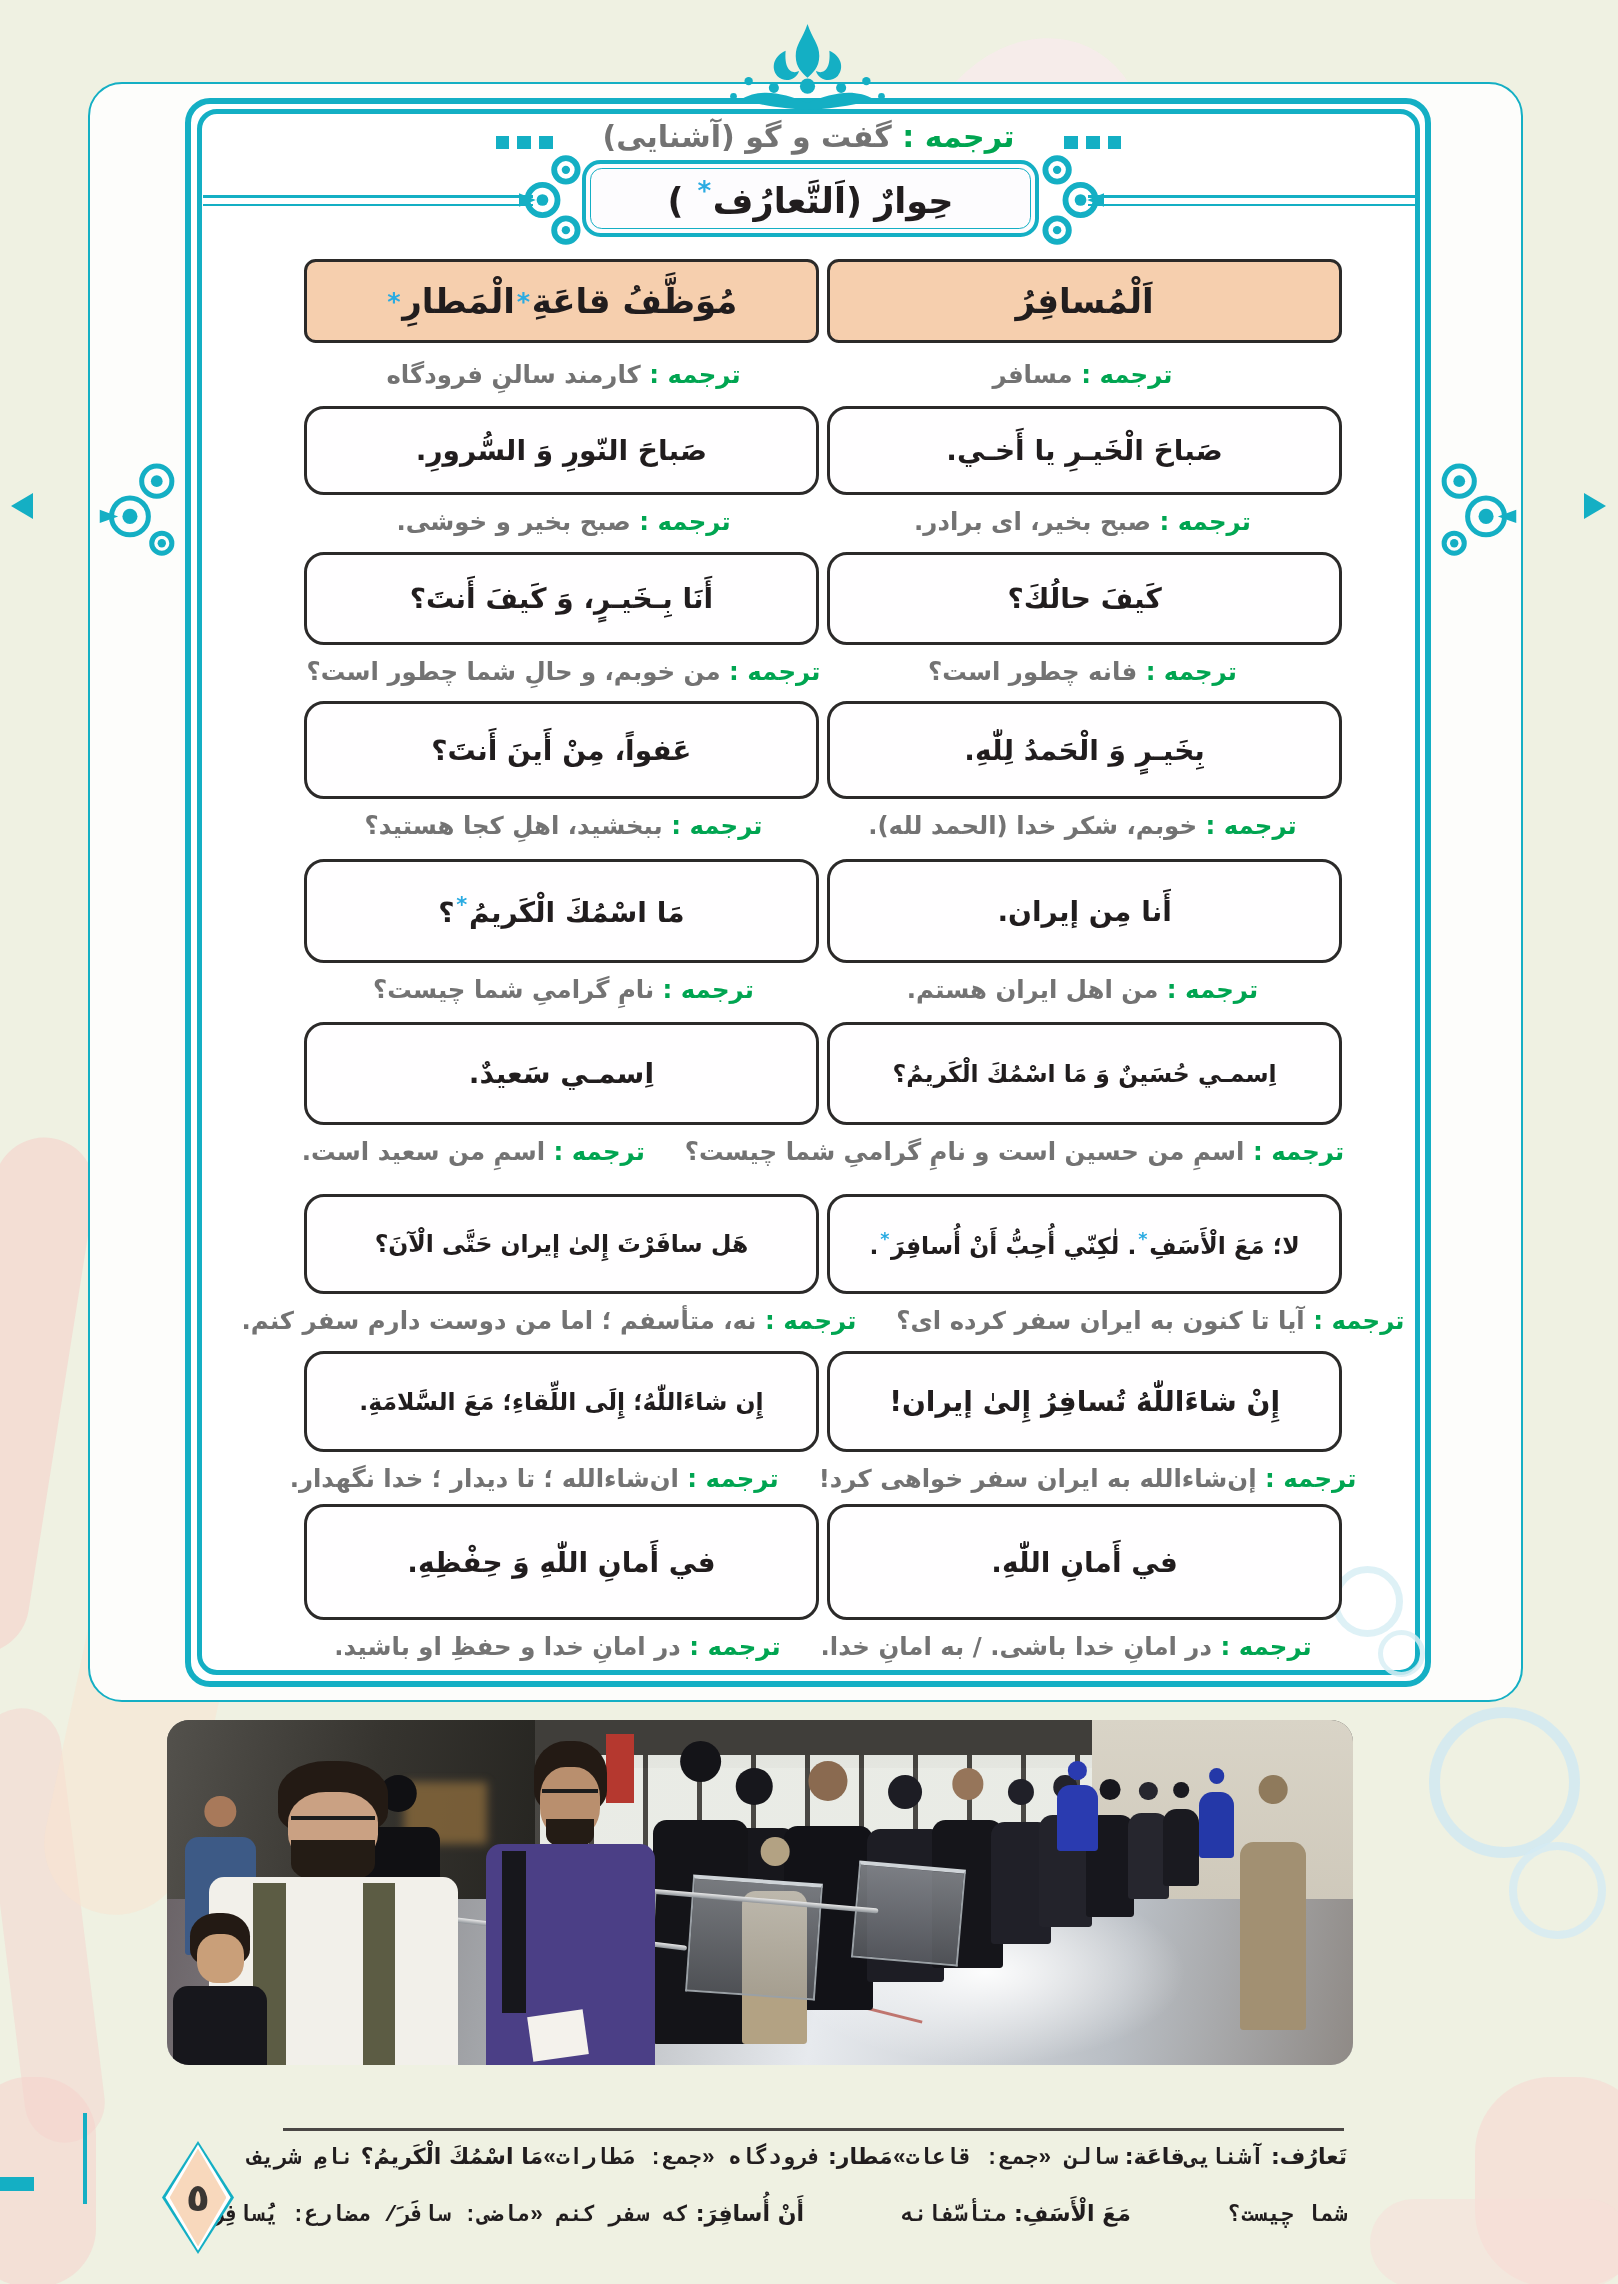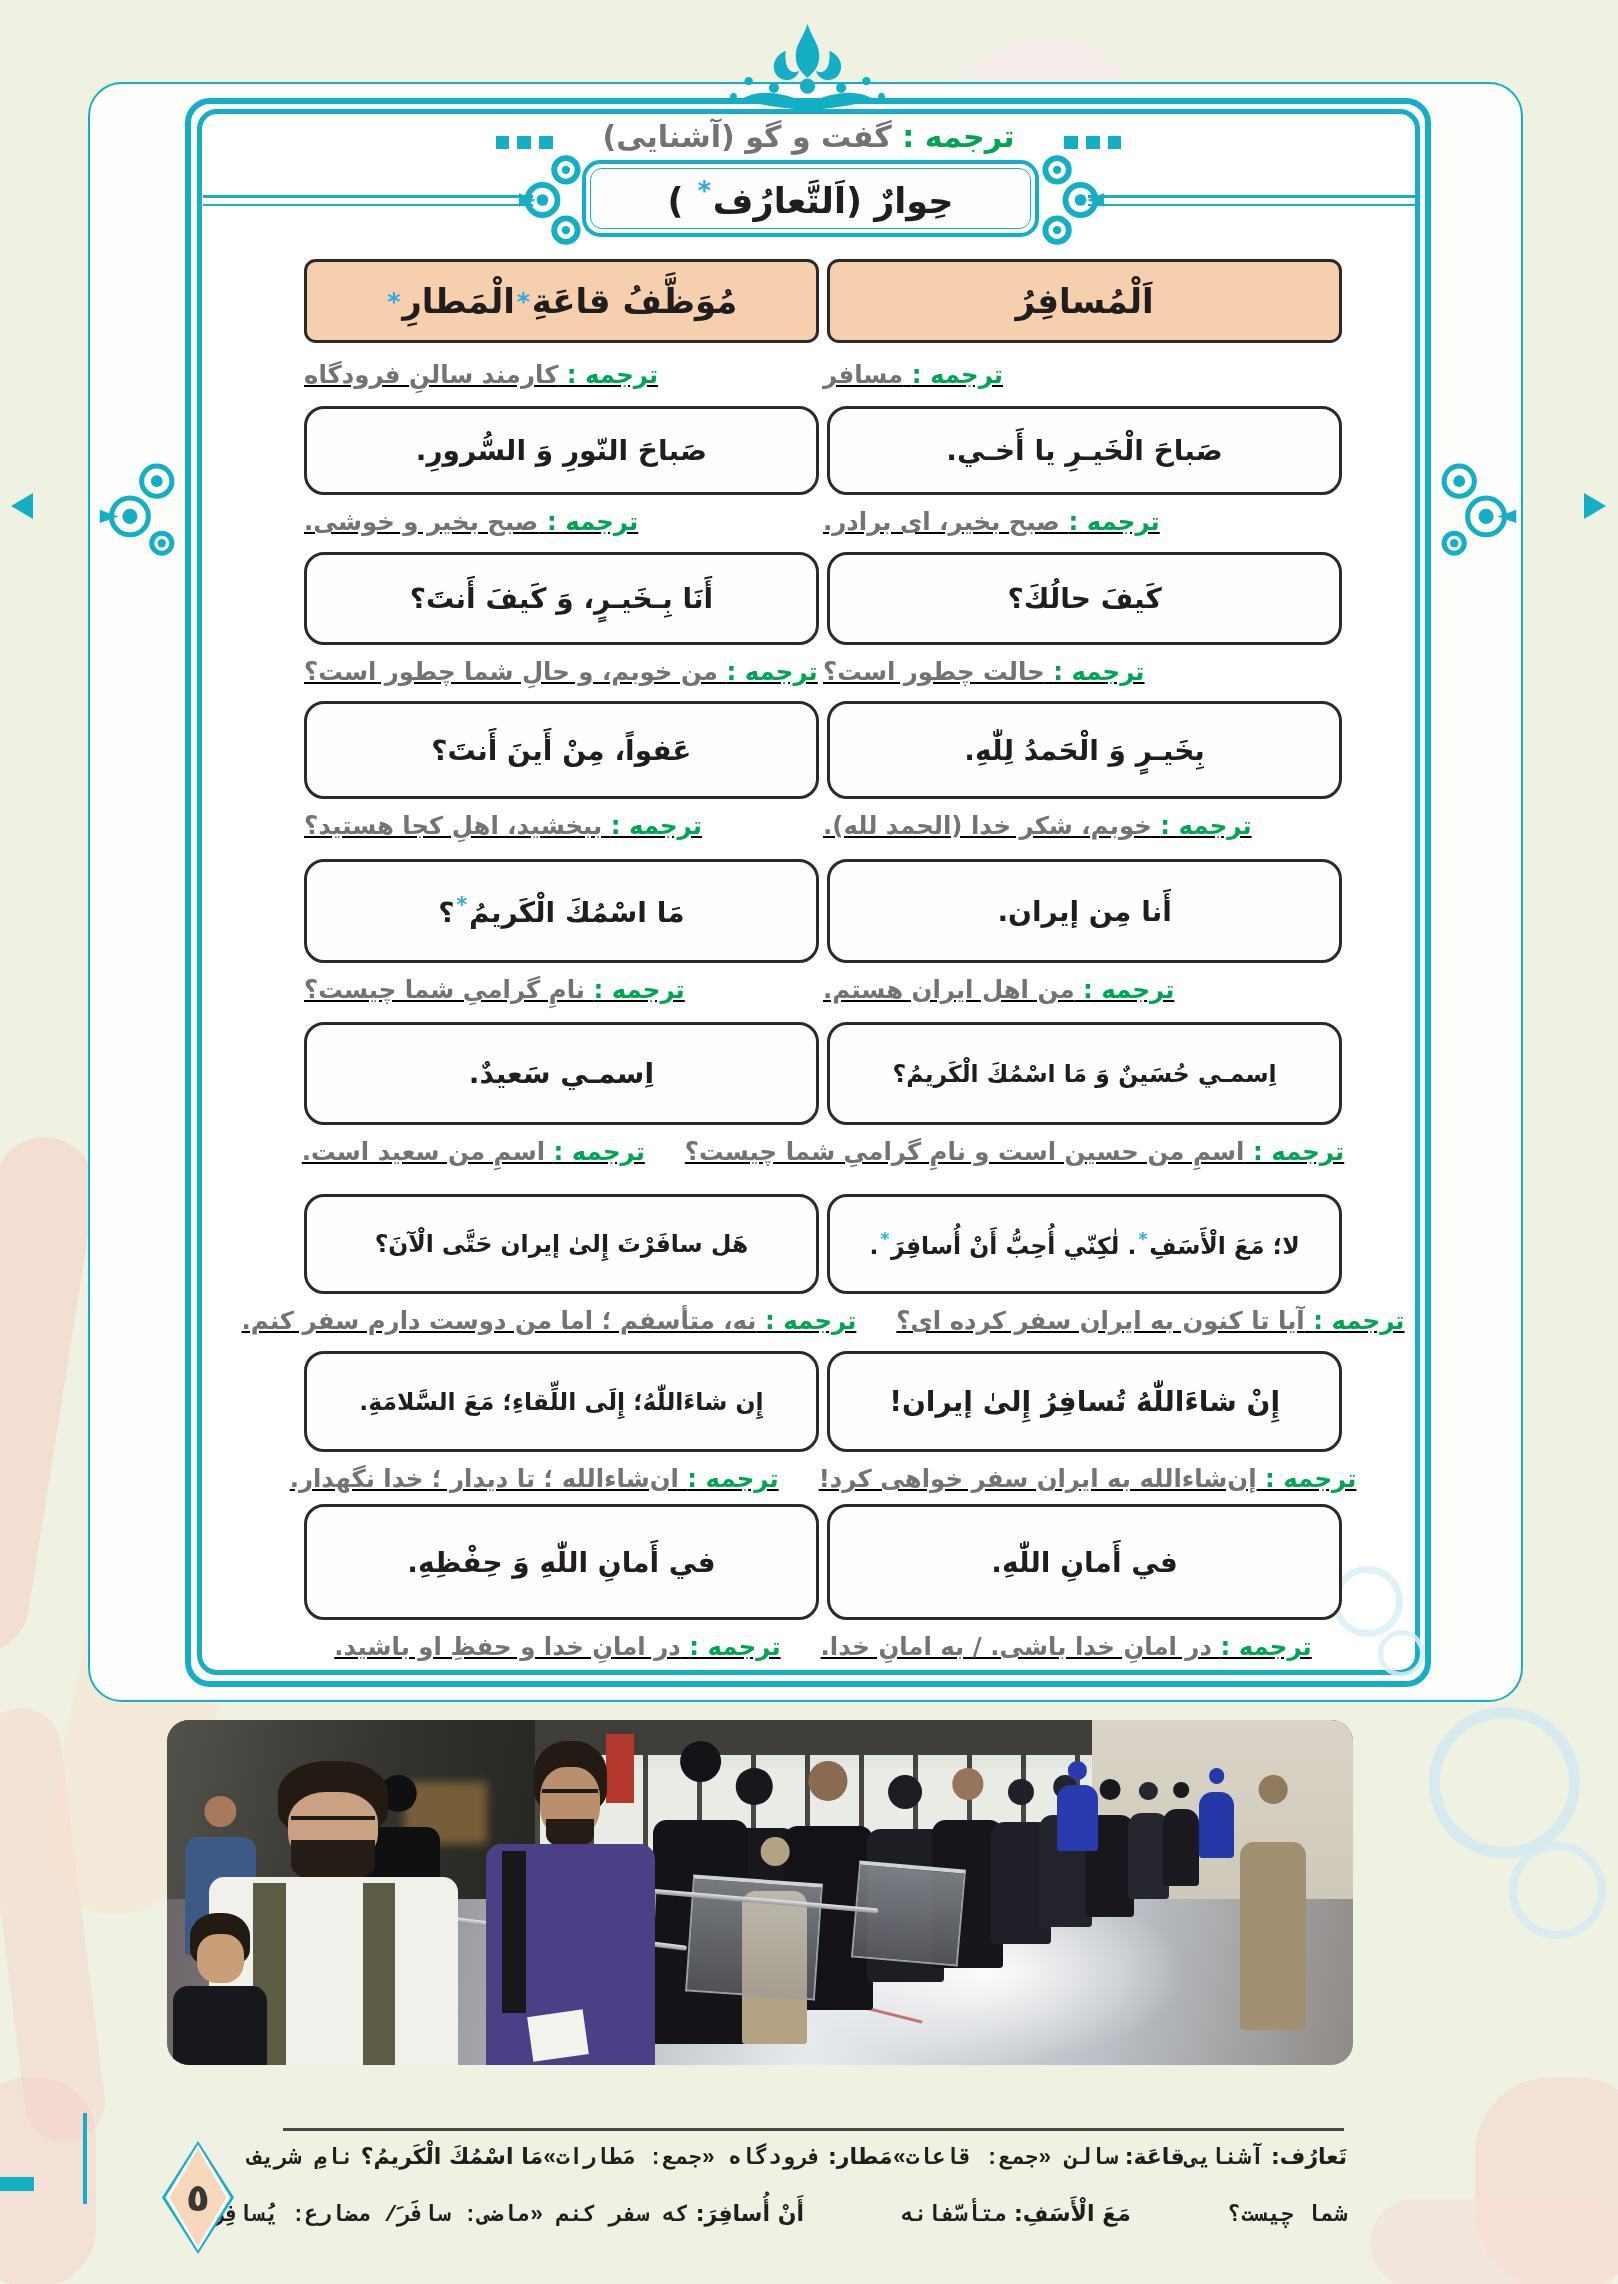--- a/index.html
+++ b/index.html
@@ -60,21 +60,21 @@
 
   sup.ast { color:#2aabe2; font-weight:bold; font-size:.75em; vertical-align:super; margin:0 1.7px;}
 
   
   .hdr-row { position:absolute; left:305px; top:259px; width:1038px; display:flex; gap:8.4px; direction:rtl; z-index:3;}
   .hdr-box { flex:1 1 50%; height:84px; background:#f6cfae; border:3.4px solid #2b2a29; border-radius:11.8px;
              display:flex; align-items:center; justify-content:center;
              font-size:34px; font-weight:bold; color:#211d1e; white-space:nowrap; }
 
   .tr-line { display:flex; direction:rtl; font-weight:bold; font-size:24.4px; white-space:nowrap; z-index:3;}
-  .tr-cell { flex:1 1 50%; text-align:left;text-decoration:underline; }
+  .tr-cell { flex:1 1 50%; text-align:center; }
   .tr-line.flow { justify-content:center; gap:40px; }
   .tr-line.flow .tr-cell { flex:0 0 auto; }
   .hdr-tr { position:absolute; left:305px; top:360px; width:1038px; }
 
   .row { position:absolute; left:305px; width:1038px; z-index:3;}
   .row .boxes { display:flex; gap:8.4px; direction:rtl; height:var(--h); }
   .abox { flex:1 1 50%; background:#fffeff; border:3.4px solid #2b2a29; border-radius:20px;
           display:flex; align-items:center; justify-content:center; }
   .atext { font-size:28px; font-weight:bold; color:#211d1e; white-space:nowrap; }
   .atext.long { font-size:23.5px; }
@@ -272,21 +272,21 @@
   <div class="row" style="top:552px; --h:93px;">
     <div class="boxes">
       <div class="abox">
           <span class="atext">كَيفَ حالُكَ؟</span>
         </div>
       <div class="abox">
           <span class="atext">أَنَا بِـخَيـرٍ، وَ كَيفَ أَنتَ؟</span>
         </div>
     </div>
     <div class="tr-line">
-      <span class="tr-cell"><span class="green">ترجمه :</span> <span class="red">حالت چطور است؟</span></span>
+      <span class="tr-cell"><span class="green">ترجمه :</span> <span class="red">فانه چطور است؟</span></span>
       <span class="tr-cell"><span class="green">ترجمه :</span> <span class="red">من خوبم، و حالِ شما چطور است؟</span></span>
     </div>
   </div>
 
   <div class="row" style="top:701px; --h:98px;">
     <div class="boxes">
       <div class="abox">
           <span class="atext">بِخَيـرٍ وَ الْحَمدُ لِلّٰهِ.</span>
         </div>
       <div class="abox">

